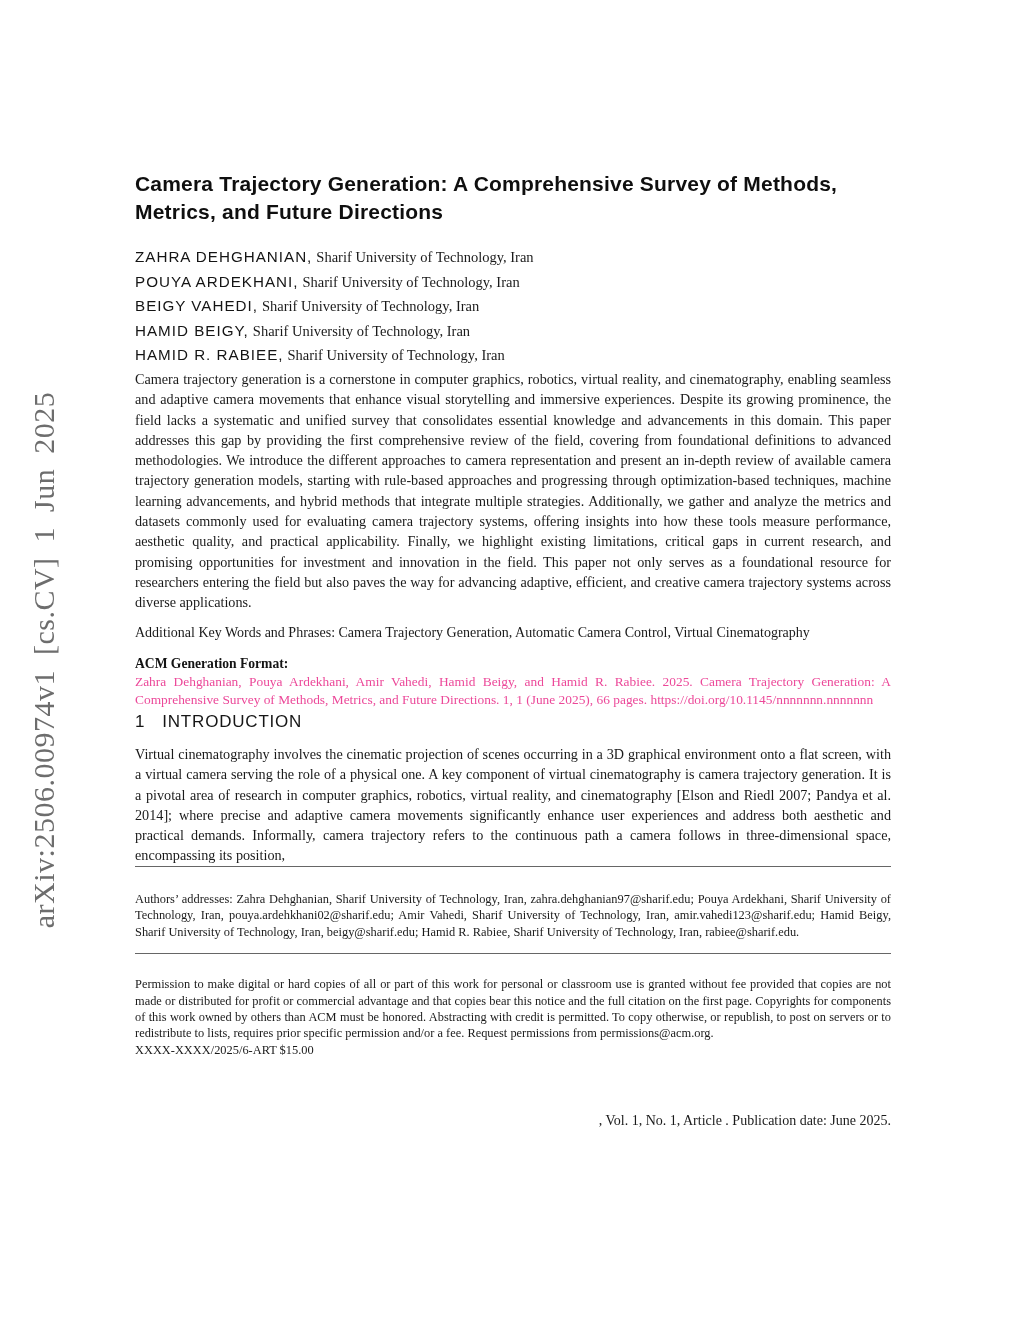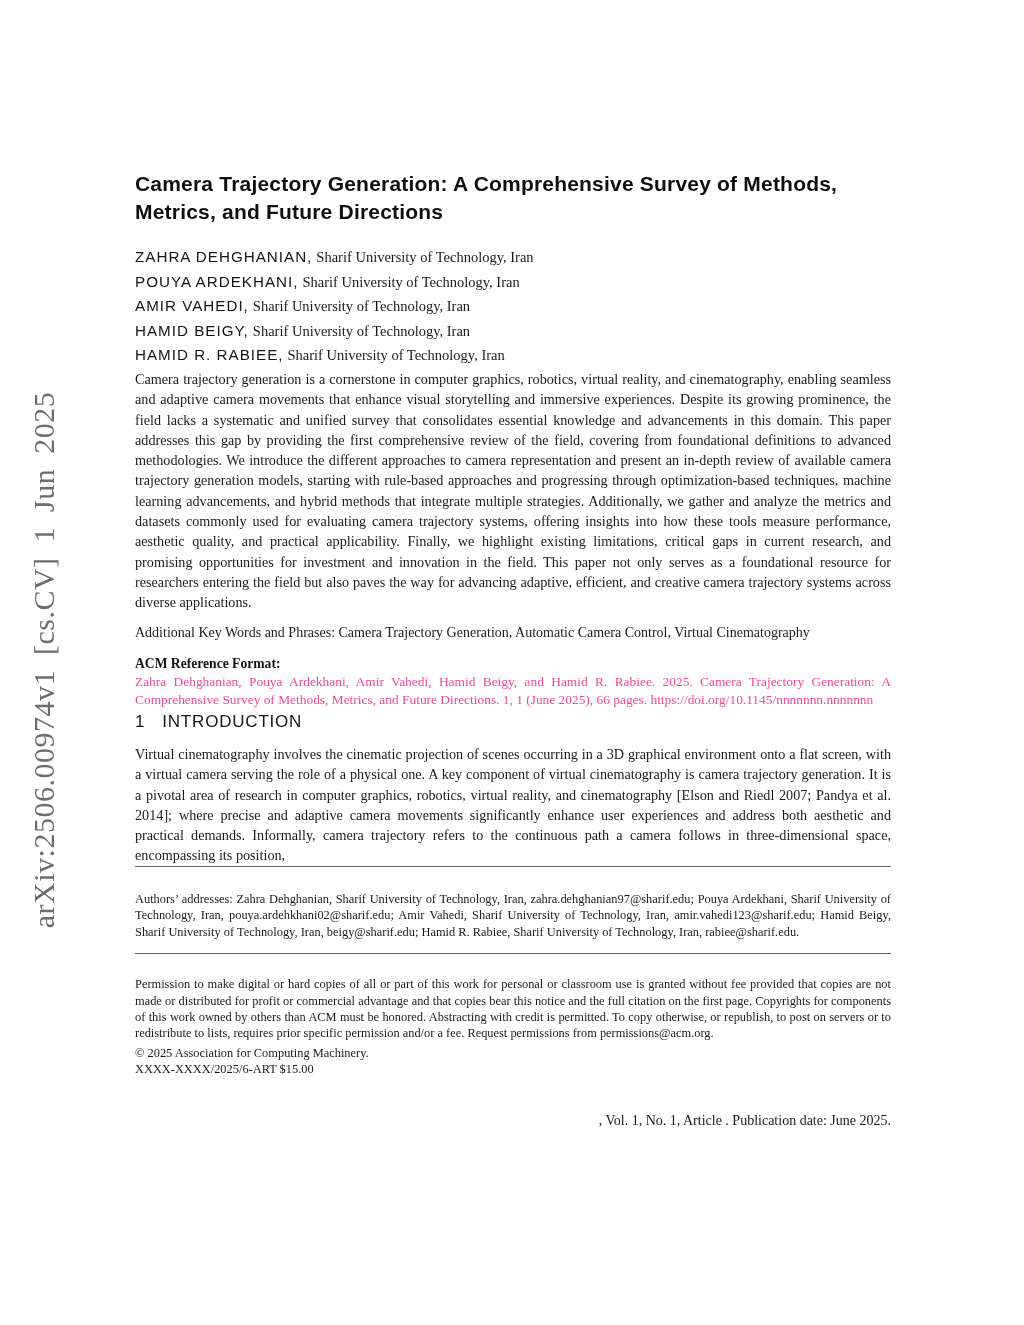--- a/index.html
+++ b/index.html
@@ -113,58 +113,57 @@
     <div class="authors">
       <div class="author-line">
         <span class="author-name">ZAHRA DEHGHANIAN,</span>
         <span class="author-affil">Sharif University of Technology, Iran</span>
       </div>
       <div class="author-line">
         <span class="author-name">POUYA ARDEKHANI,</span>
         <span class="author-affil">Sharif University of Technology, Iran</span>
       </div>
       <div class="author-line">
-        <span class="author-name">AMIR VAHEDI,</span>
+        <span class="author-name">BEIGY VAHEDI,</span>
         <span class="author-affil">Sharif University of Technology, Iran</span>
       </div>
       <div class="author-line">
         <span class="author-name">HAMID BEIGY,</span>
         <span class="author-affil">Sharif University of Technology, Iran</span>
       </div>
       <div class="author-line">
         <span class="author-name">HAMID R. RABIEE,</span>
         <span class="author-affil">Sharif University of Technology, Iran</span>
       </div>
     </div>
   </div>
 
   <div class="col abstract-block">
     <div class="abstract-text">Camera trajectory generation is a cornerstone in computer graphics, robotics, virtual reality, and cinematography, enabling seamless and adaptive camera movements that enhance visual storytelling and immersive experiences. Despite its growing prominence, the field lacks a systematic and unified survey that consolidates essential knowledge and advancements in this domain. This paper addresses this gap by providing the first comprehensive review of the field, covering from foundational definitions to advanced methodologies. We introduce the different approaches to camera representation and present an in-depth review of available camera trajectory generation models, starting with rule-based approaches and progressing through optimization-based techniques, machine learning advancements, and hybrid methods that integrate multiple strategies. Additionally, we gather and analyze the metrics and datasets commonly used for evaluating camera trajectory systems, offering insights into how these tools measure performance, aesthetic quality, and practical applicability. Finally, we highlight existing limitations, critical gaps in current research, and promising opportunities for investment and innovation in the field. This paper not only serves as a foundational resource for researchers entering the field but also paves the way for advancing adaptive, efficient, and creative camera trajectory systems across diverse applications.</div>
 
     <div class="keywords-line">Additional Key Words and Phrases: Camera Trajectory Generation, Automatic Camera Control, Virtual Cinematography</div>
 
     <div class="acm-ref">
-      <div class="acm-ref-label">ACM Reference Format:</div>
+      <div class="acm-ref-label">ACM Generation Format:</div>
       <div class="acm-ref-text">Zahra Dehghanian, Pouya Ardekhani, Amir Vahedi, Hamid Beigy, and Hamid R. Rabiee. 2025. Camera Trajectory Generation: A Comprehensive Survey of Methods, Metrics, and Future Directions.  1, 1 (June 2025), 66 pages. https://doi.org/10.1145/nnnnnnn.nnnnnnn</div>
     </div>
   </div>
 
   <div class="col intro-block">
     <div class="section-heading">
       <span class="section-number">1</span><span>INTRODUCTION</span>
     </div>
     <div class="intro-text">Virtual cinematography involves the cinematic projection of scenes occurring in a 3D graphical environment onto a flat screen, with a virtual camera serving the role of a physical one. A key component of virtual cinematography is camera trajectory generation. It is a pivotal area of research in computer graphics, robotics, virtual reality, and cinematography [Elson and Riedl 2007; Pandya et al. 2014]; where precise and adaptive camera movements significantly enhance user experiences and address both aesthetic and practical demands. Informally, camera trajectory refers to the continuous path a camera follows in three-dimensional space, encompassing its position,</div>
   </div>
 
   <div class="col footnotes">
     <hr class="footnote-rule">
     <div class="footnote-text addresses">Authors’ addresses: Zahra Dehghanian, Sharif University of Technology, Iran, zahra.dehghanian97@sharif.edu; Pouya Ardekhani, Sharif University of Technology, Iran, pouya.ardehkhani02@sharif.edu; Amir Vahedi, Sharif University of Technology, Iran, amir.vahedi123@sharif.edu; Hamid Beigy, Sharif University of Technology, Iran, beigy@sharif.edu; Hamid R. Rabiee, Sharif University of Technology, Iran, rabiee@sharif.edu.</div>
 
     <hr class="footnote-rule rule-2">
     <div class="footnote-text permission">Permission to make digital or hard copies of all or part of this work for personal or classroom use is granted without fee provided that copies are not made or distributed for profit or commercial advantage and that copies bear this notice and the full citation on the first page. Copyrights for components of this work owned by others than ACM must be honored. Abstracting with credit is permitted. To copy otherwise, or republish, to post on servers or to redistribute to lists, requires prior specific permission and/or a fee. Request permissions from permissions@acm.org.</div>
 
-    <div class="fn-line copyright">© 2025 Association for Computing Machinery.</div>
     <div class="fn-line">XXXX-XXXX/2025/6-ART $15.00</div>
   </div>
 
   <div class="col page-footer">, Vol. 1, No. 1, Article . Publication date: June 2025.</div>
 
 </div>
 
 </body></html>

